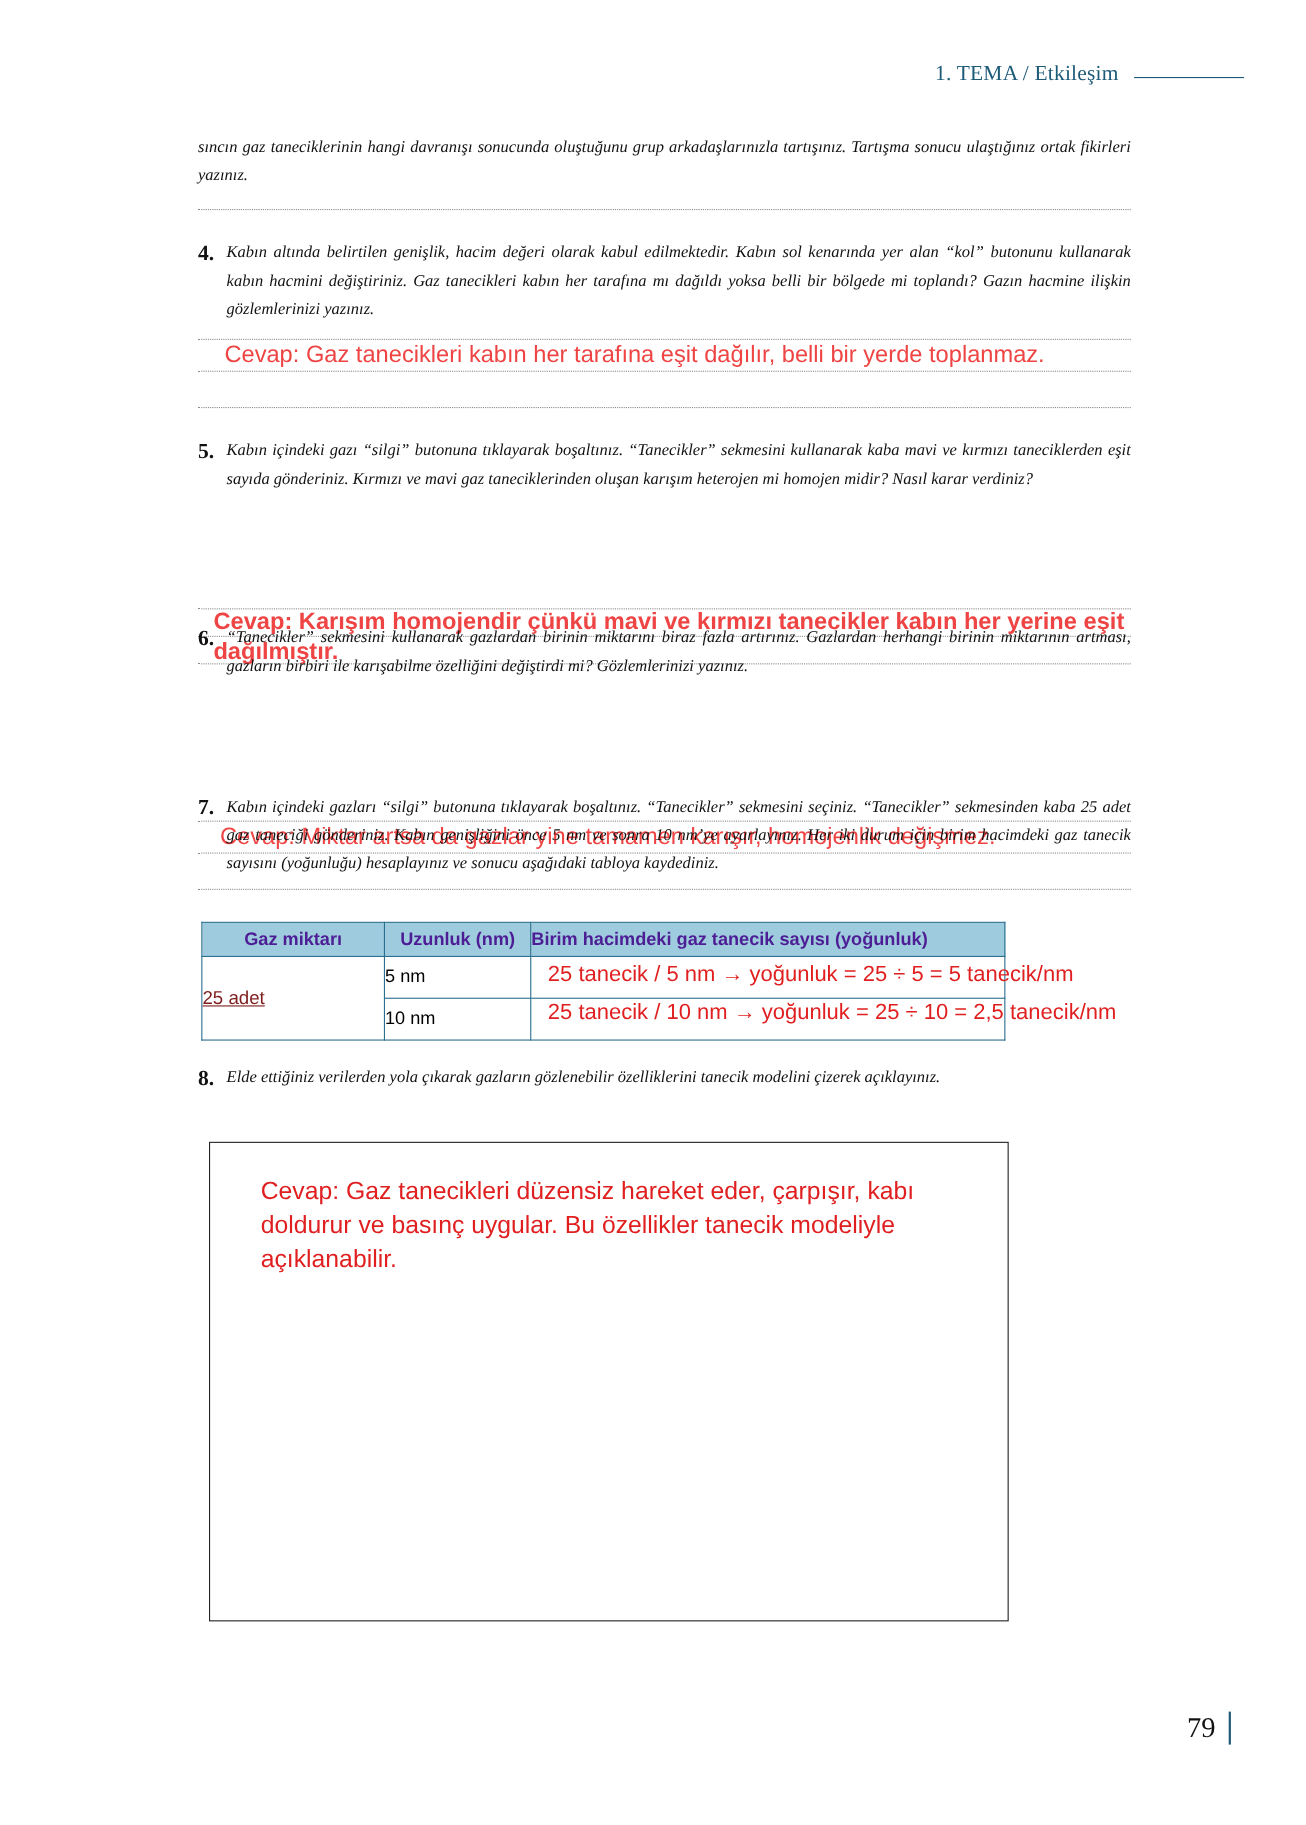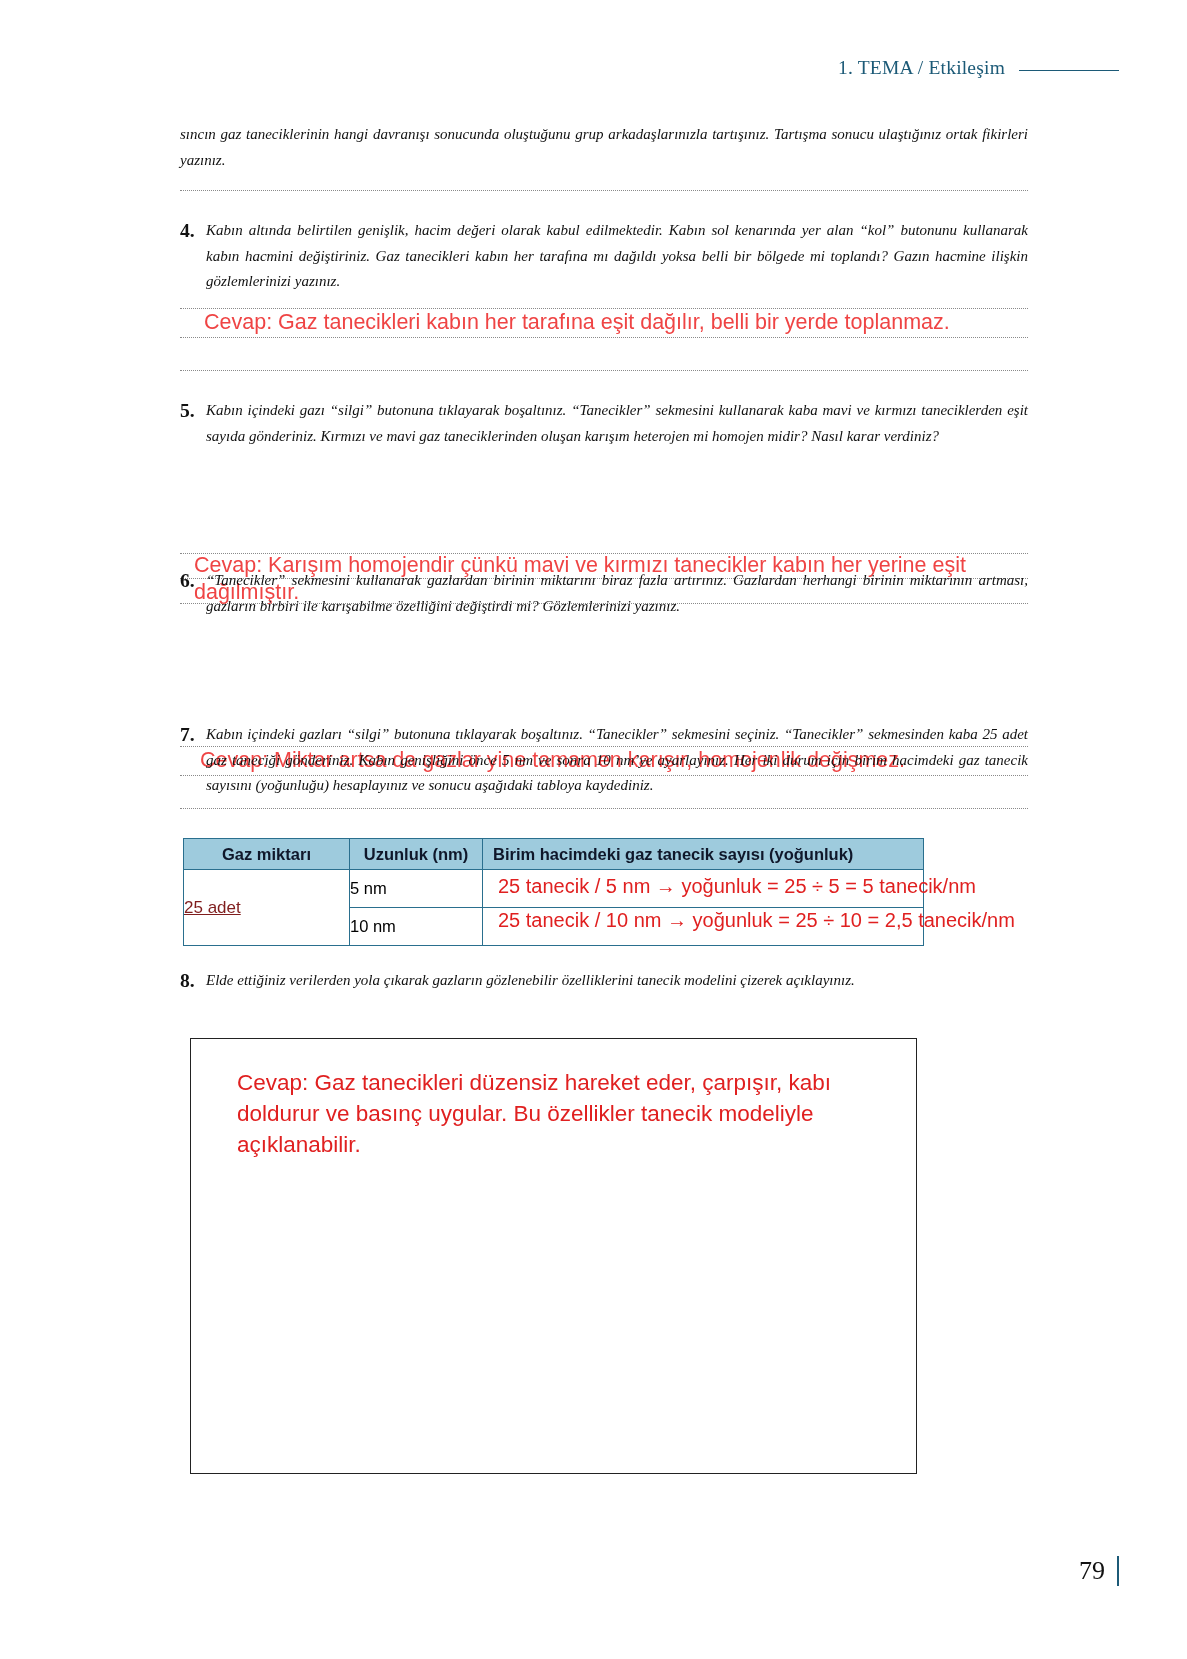--- a/index.html
+++ b/index.html
@@ -18,21 +18,21 @@
   .page {
     position: absolute;
     inset: 0;
     background: #ffffff;
   }
 
   
   .header {
     position: absolute;
     top: 57px;
-    right: 68px;
+    right: 56px;
     display: flex;
     align-items: center;
     gap: 14px;
   }
   .header-title {
     font-family: "Liberation Serif", serif;
     font-size: 19.5px;
     color: #1c5a77;
     letter-spacing: 0.2px;
     white-space: nowrap;
@@ -102,28 +102,28 @@
     table-layout: fixed;
     font-family: "Liberation Sans", sans-serif;
   }
   table.gaz th, table.gaz td {
     border: 1px solid #2a6f8e;
     padding: 0;
     vertical-align: middle;
   }
   table.gaz thead th {
     background: #9ecbdd;
-    color: #0f172a;
+    color: #4c1d95;
     font-size: 16.5px;
     font-weight: bold;
     height: 30px;
     text-align: center;
     margin-left: 21px;
   }
-  table.gaz thead th.left-pad { text-align: left; padding-left: 10px; }
+  table.gaz thead th.left-pad { text-align: left; }
   td.gazmiktari {
     font-size: 17px;
     color: #7f1d1d;
     padding-left: 12px;
     text-align: left;
     text-decoration: underline;
   }
   td.uzunluk {
     font-size: 16.5px;
     color: #000000;
@@ -216,21 +216,21 @@
     <div class="dotline" style="margin-top:-4px;"></div>
     <div class="dotline" style="margin-top:32px;"></div>
   </div>
 
   <div class="content" style="top:398px;">
     <div class="qrow">
       <div class="qnum">5.</div>
       <div class="qtext para-italic">Kabın içindeki gazı “silgi” butonuna tıklayarak boşaltınız. “Tanecikler” sekmesini kullanarak kaba mavi ve kırmızı taneciklerden eşit sayıda gönderiniz. Kırmızı ve mavi gaz taneciklerinden oluşan karışım heterojen mi homojen midir? Nasıl karar verdiniz?</div>
     </div>
   </div>
-  <div class="content answer-block" style="top:490px;">
+  <div class="content answer-block" style="top:490px;font-weight:bold;">
     <div class="dotline"></div>
     <div class="answer-red" style="padding-left:14px; margin-top:-8px;">Cevap: Karışım homojendir çünkü mavi ve kırmızı tanecikler kabın her yerine eşit</div>
     <div class="dotline" style="margin-top:-6px;"></div>
     <div class="answer-red" style="padding-left:14px; margin-top:-6px;">dağılmıştır.</div>
     <div class="dotline" style="margin-top:-8px;"></div>
   </div>
 
   <div class="content" style="top:568px;">
     <div class="qrow">
       <div class="qnum">6.</div>

